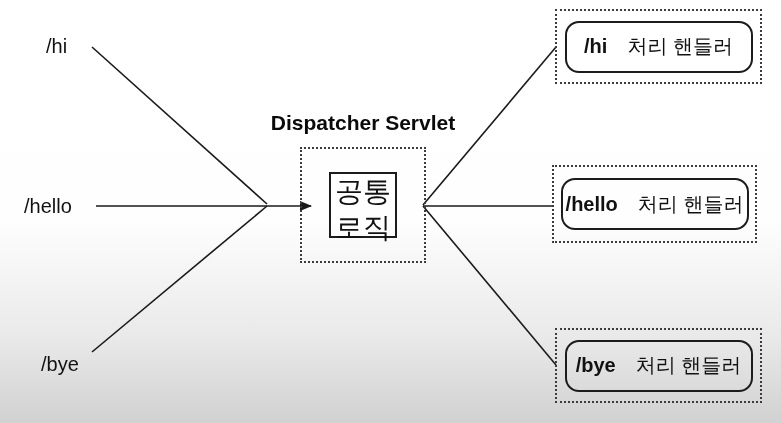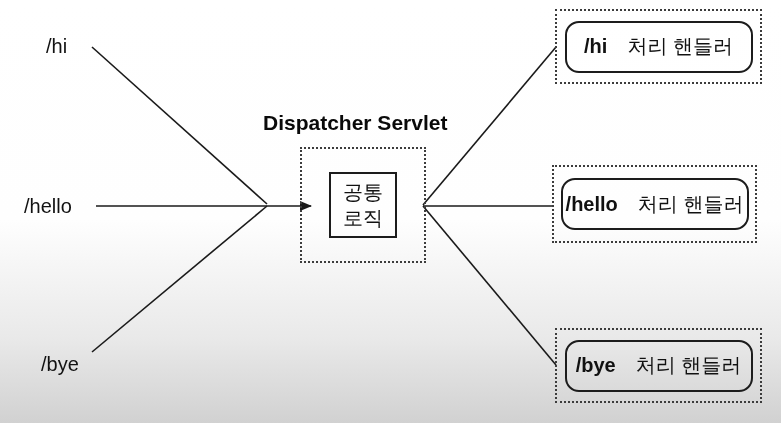--- a/index.html
+++ b/index.html
@@ -20,40 +20,41 @@
     color: #121212;
     white-space: nowrap;
   }
   .lbl-hi    { left: 46px; top: 35px; }
   .lbl-hello { left: 24px; top: 195px; }
   .lbl-bye   { left: 41px; top: 353px; }
 
   .dispatcher-title {
     position: absolute;
     left: 263px; top: 111px; width: 200px;
+    text-align: center;
     font-size: 21px;
     font-weight: bold;
     color: #0a0a0a;
     white-space: nowrap;
   }
 
   .dispatcher-box {
     position: absolute;
     left: 300px; top: 147px; width: 126px; height: 116px;
     border: 2px dotted #3c3c3c;
     box-sizing: border-box;
     display: flex; align-items: center; justify-content: center;
   }
   .logic-box {
     border: 2px solid #1c1c1c;
     width: 68px; height: 66px;
     box-sizing: border-box;
     display: flex; flex-direction: column;
-    align-items: center; justify-content: center;
-    font-size: 20px;
+    align-items: center; justify-content: space-between;
+    font-size: 28px;
     line-height: 1.3;
     background: transparent;
   }
 
   .handler {
     position: absolute;
     border: 2px dotted #3c3c3c;
     box-sizing: border-box;
     display: flex; align-items: center; justify-content: center;
   }

